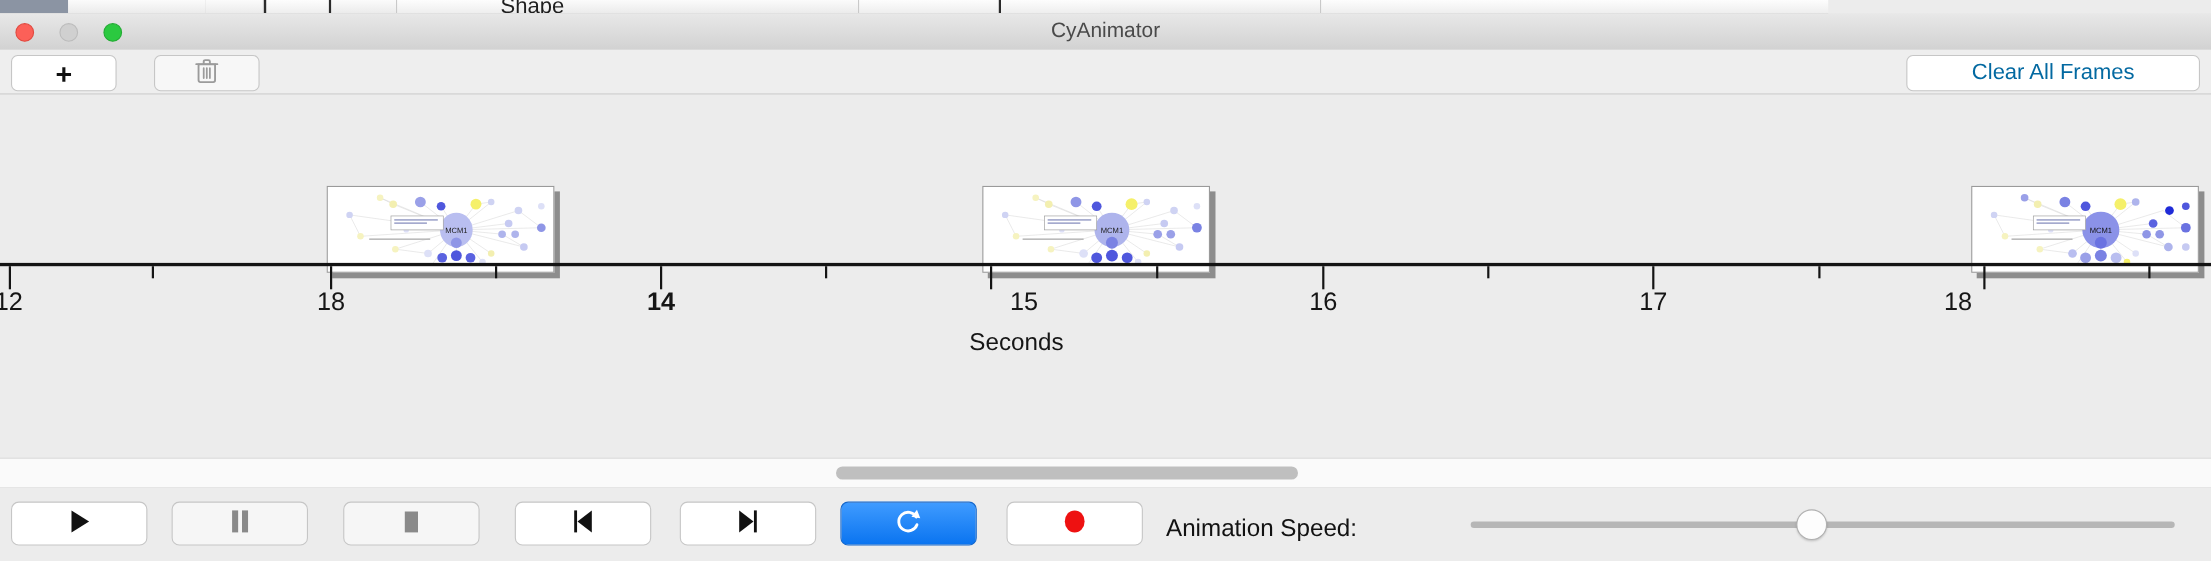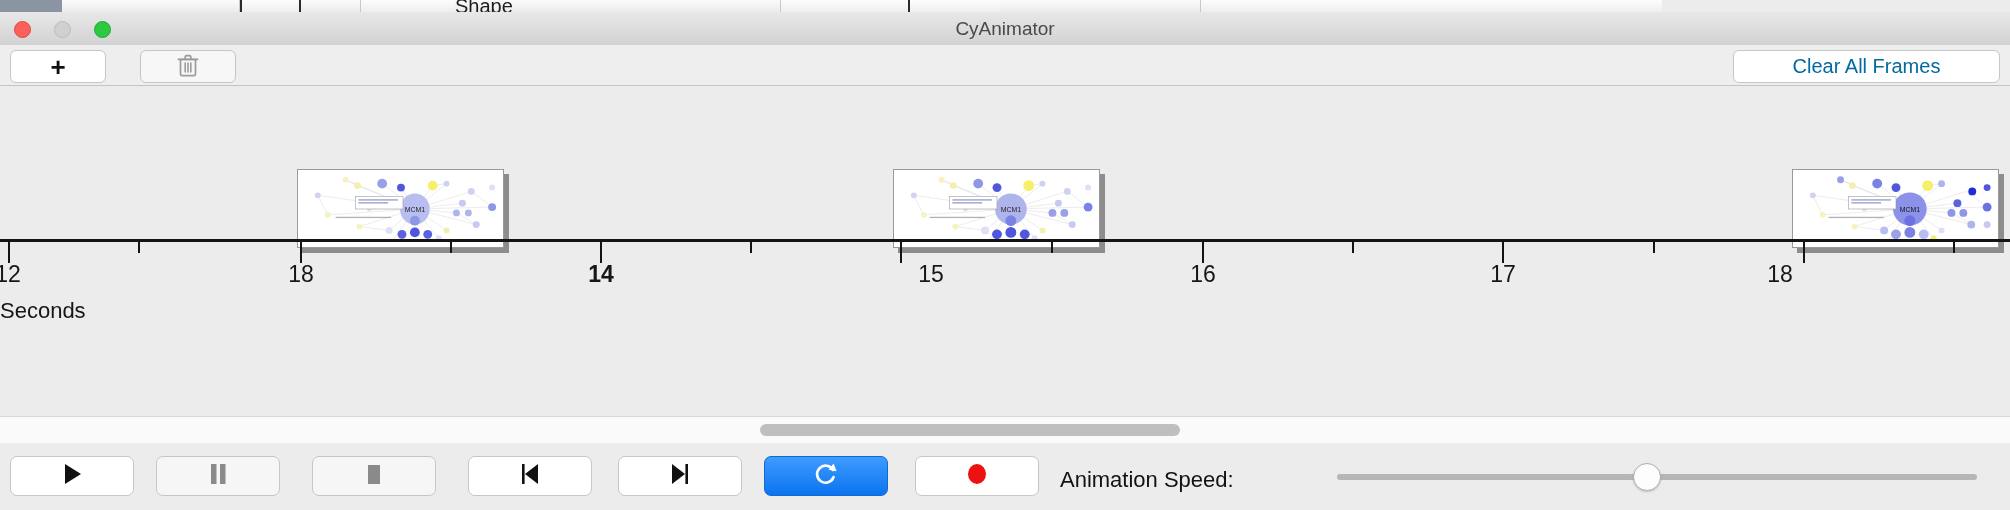--- a/index.html
+++ b/index.html
@@ -187,21 +187,21 @@
     font-size: 23px;
     color: #161616;
     transform: translateX(-50%);
     white-space: nowrap;
     font-family: "Liberation Sans", sans-serif;
   }
   .axis-title {
     position: absolute;
     top: 212px;
     left: 0; width: 1848px;
-    text-align: left;
+    text-align: center;
     font-size: 22px;
     color: #161616;
     font-family: "Liberation Sans", sans-serif;
   }
 
   
   .scroll-track {
     position: absolute;
     left: 0; top: 416px;
     width: 2010px; height: 26px;

